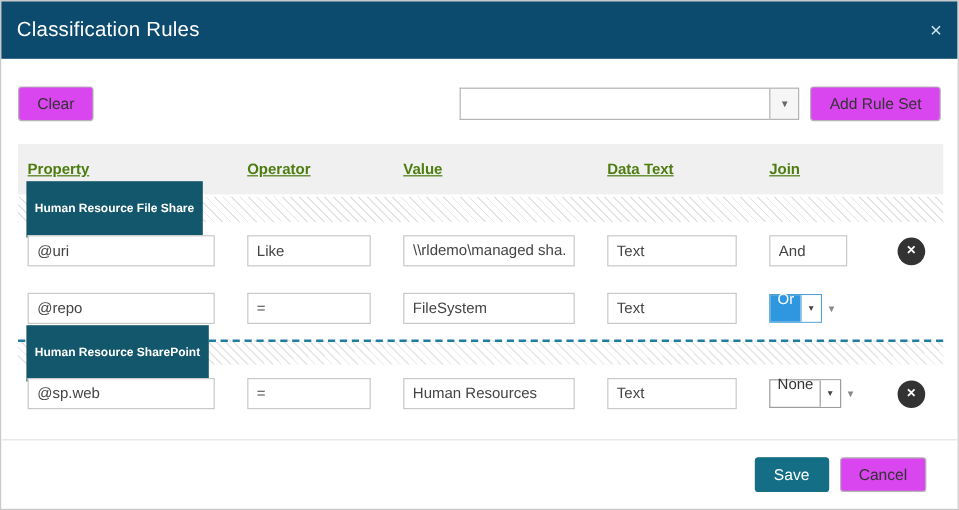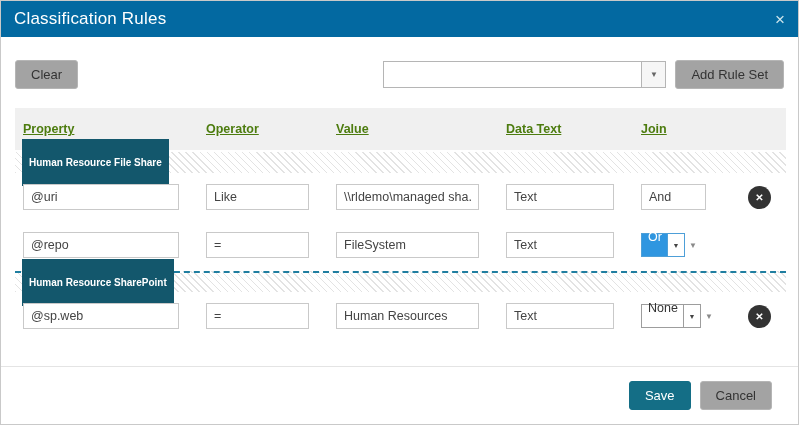--- a/index.html
+++ b/index.html
@@ -7,32 +7,32 @@
   body {
     width: 799px; height: 425px;
     font-family: "Liberation Sans", sans-serif;
     background: #ffffff;
     border: 1px solid #c9c9c9;
     position: relative;
     overflow: hidden;
   }
   
   .dlg-header {
-    height: 36px; background: #0369a1; color: #fff;
+    height: 48px; background: #0c4a6e; color: #fff;
     display: flex; align-items: center; padding: 12px 13px;
   }
   .dlg-title { font-size: 17px; font-weight: 400; letter-spacing: .2px; }
   .dlg-close { margin-left: auto; color: #cfe6ec; font-size: 17px; line-height: 1; cursor: pointer; }
   
   .toolbar {
     margin: 23px 14px 0 14px;
     display: flex; align-items: center; height: 29px;
   }
   .btn {
-    height: 29px; background: #a3a3a3; border: 1px solid #b5b5b5;
+    height: 29px; background: #d946ef; border: 1px solid #b5b5b5;
     border-radius: 3px; font-size: 13px; color: #333;
     font-family: "Liberation Sans", sans-serif; cursor: pointer;
     padding: 0 15px; display: inline-flex; align-items: center; justify-content: center;
   }
   .toolbar-spacer { flex: 1; }
   .rs-combo { display: flex; height: 27px; margin-right: 9px; }
   .rs-combo input {
     width: 258px; height: 27px; border: 1px solid #b5b5b5; border-right: none;
     padding: 0 7px; font-size: 13px; font-family: "Liberation Sans", sans-serif; outline: none;
   }

